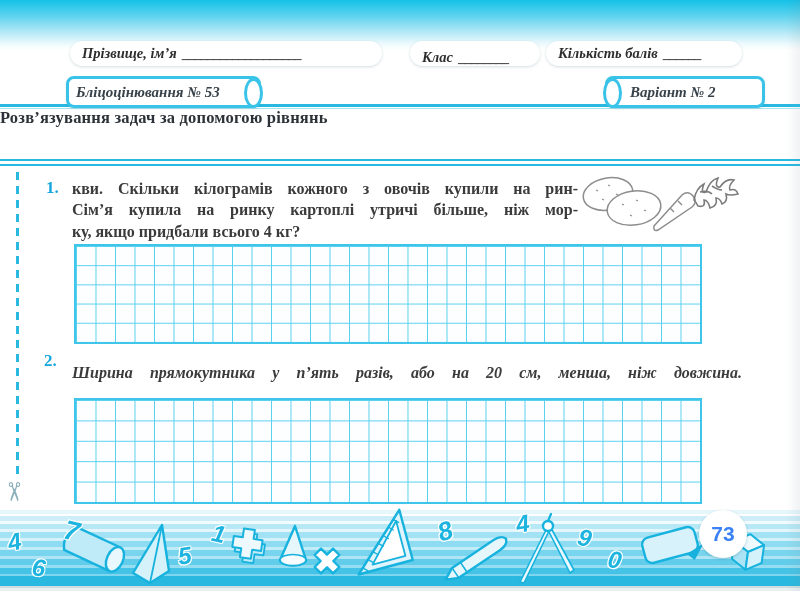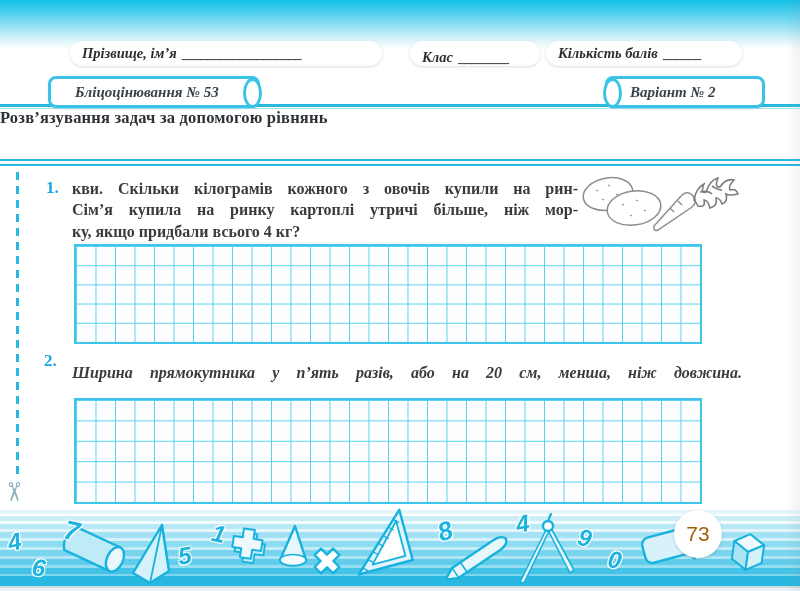--- a/index.html
+++ b/index.html
@@ -21,21 +21,21 @@
   .pill-class{left:410px;width:106px;align-items:flex-end;}
   .pill-score{left:546px;width:172px;align-items:center;}
 
   
   .tabs-line{position:absolute;left:0;top:104px;width:100%;height:3px;background:#29b9e0;z-index:1;}
   .tabs-line2{position:absolute;left:0;top:108px;width:100%;height:1px;background:#a9e4f3;z-index:1;}
   .tab{position:absolute;top:76px;height:26px;background:#fff;border:3px solid #39c3e8;border-radius:8px;
     display:flex;align-items:center;font-style:italic;font-weight:bold;font-size:15px;color:#38424a;
     z-index:2;box-shadow:0 1px 2px rgba(0,70,90,.12);white-space:nowrap;}
   .tab .cap{position:absolute;top:-1px;width:13px;height:24px;border:3px solid #39c3e8;border-radius:50%;background:#fff;}
-  .tab-left{left:48px;width:182px;padding-left:24px;font-family:Liberation Serif, serif;}
+  .tab-left{left:66px;width:182px;padding-left:7px;font-family:Liberation Serif, serif;}
   .tab-left .cap{right:-5px;}
   .tab-right{left:577px;width:132px;padding-left:22px;margin-left:28px;}
   .tab-right .cap{left:-5px;}
 
   .title{position:absolute;left:0;top:108px;width:100%;text-align:left;
     font-weight:bold;font-size:16.5px;color:#2c3237;letter-spacing:.2px;}
 
   .double-rule{position:absolute;left:0;top:159px;width:100%;height:3px;
     border-top:2px solid #29b9e0;border-bottom:2px solid #29b9e0;}
 
@@ -74,23 +74,23 @@
       #8edcf1 33px,#8edcf1 39px,#c2ecf8 39px,#c2ecf8 42px,
       #79d5ee 42px,#79d5ee 48px,#aee4f4 48px,#aee4f4 51px,
       #62cdeb 51px,#62cdeb 57px,#95def1 57px,#95def1 60px,
       #45c3e6 60px,#45c3e6 66px,#7ed5ee 66px,#7ed5ee 68px,
       #29b9e0 68px,#29b9e0 78px,
       #cfdde1 78px,#cfdde1 80px,#e9f1f3 80px,#e9f1f3 83px);}
   .footer svg{position:absolute;left:0;top:0;}
   .fnum{position:absolute;font-family:"Liberation Sans",sans-serif;font-weight:bold;font-style:italic;
     font-size:24px;color:#1db4e0;
     text-shadow:-1px -1px 0 #fff,1px -1px 0 #fff,-1px 1px 0 #fff,1px 1px 0 #fff;}
-  .page-circle{position:absolute;left:674px;top:2px;width:48px;height:48px;border-radius:50%;
+  .page-circle{position:absolute;left:699px;top:2px;width:48px;height:48px;border-radius:50%;
     background:#fff;box-shadow:0 1px 3px rgba(0,80,100,.25);display:flex;align-items:center;justify-content:center;
-    font-family:"Liberation Sans",sans-serif;font-weight:normal;font-size:21px;color:#a16207;}
+    font-family:"Liberation Sans",sans-serif;font-weight:bold;font-size:21px;color:#3b82f6;}
 </style>
 </head>
 <body>
 
 <div class="page">
   <div class="top-grad"></div>
 
   <div class="pill pill-name">
     <span>Прізвище, ім’я</span>
     <span class="line">___________________</span>

